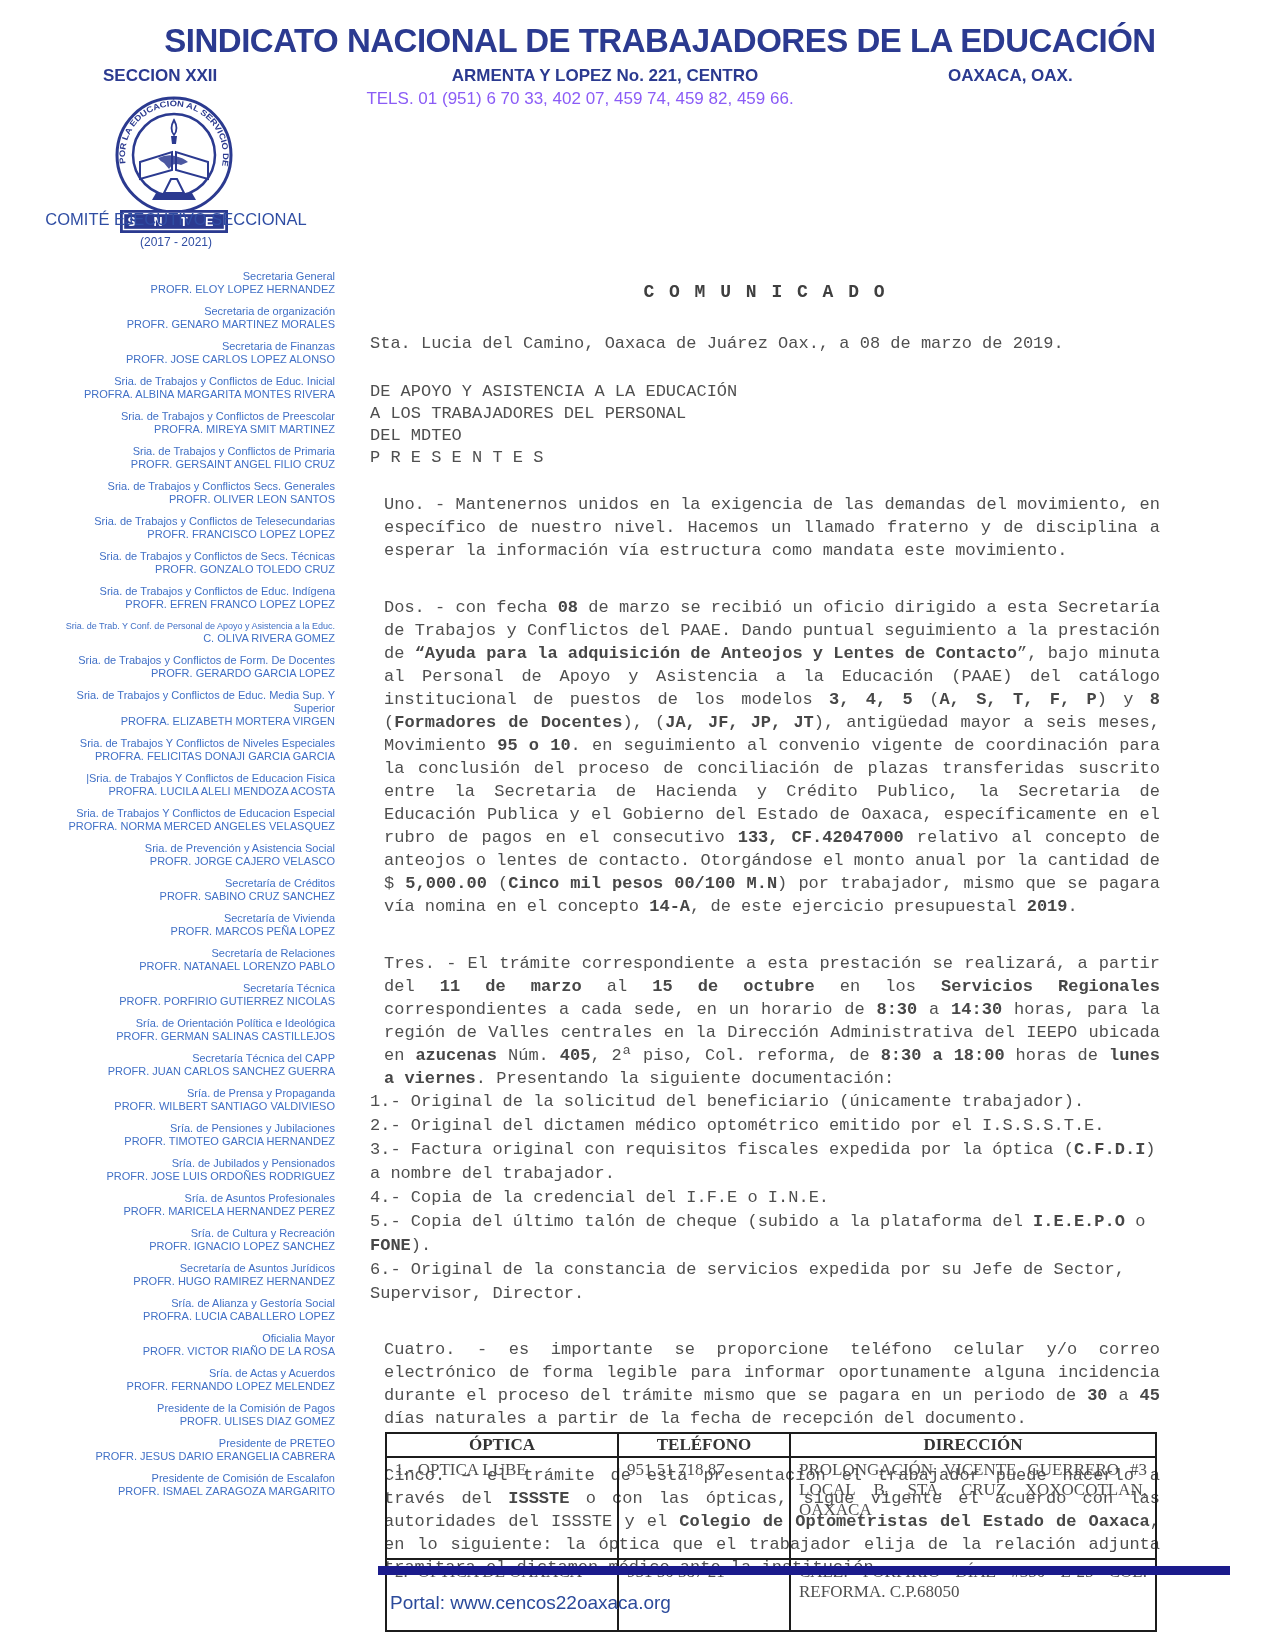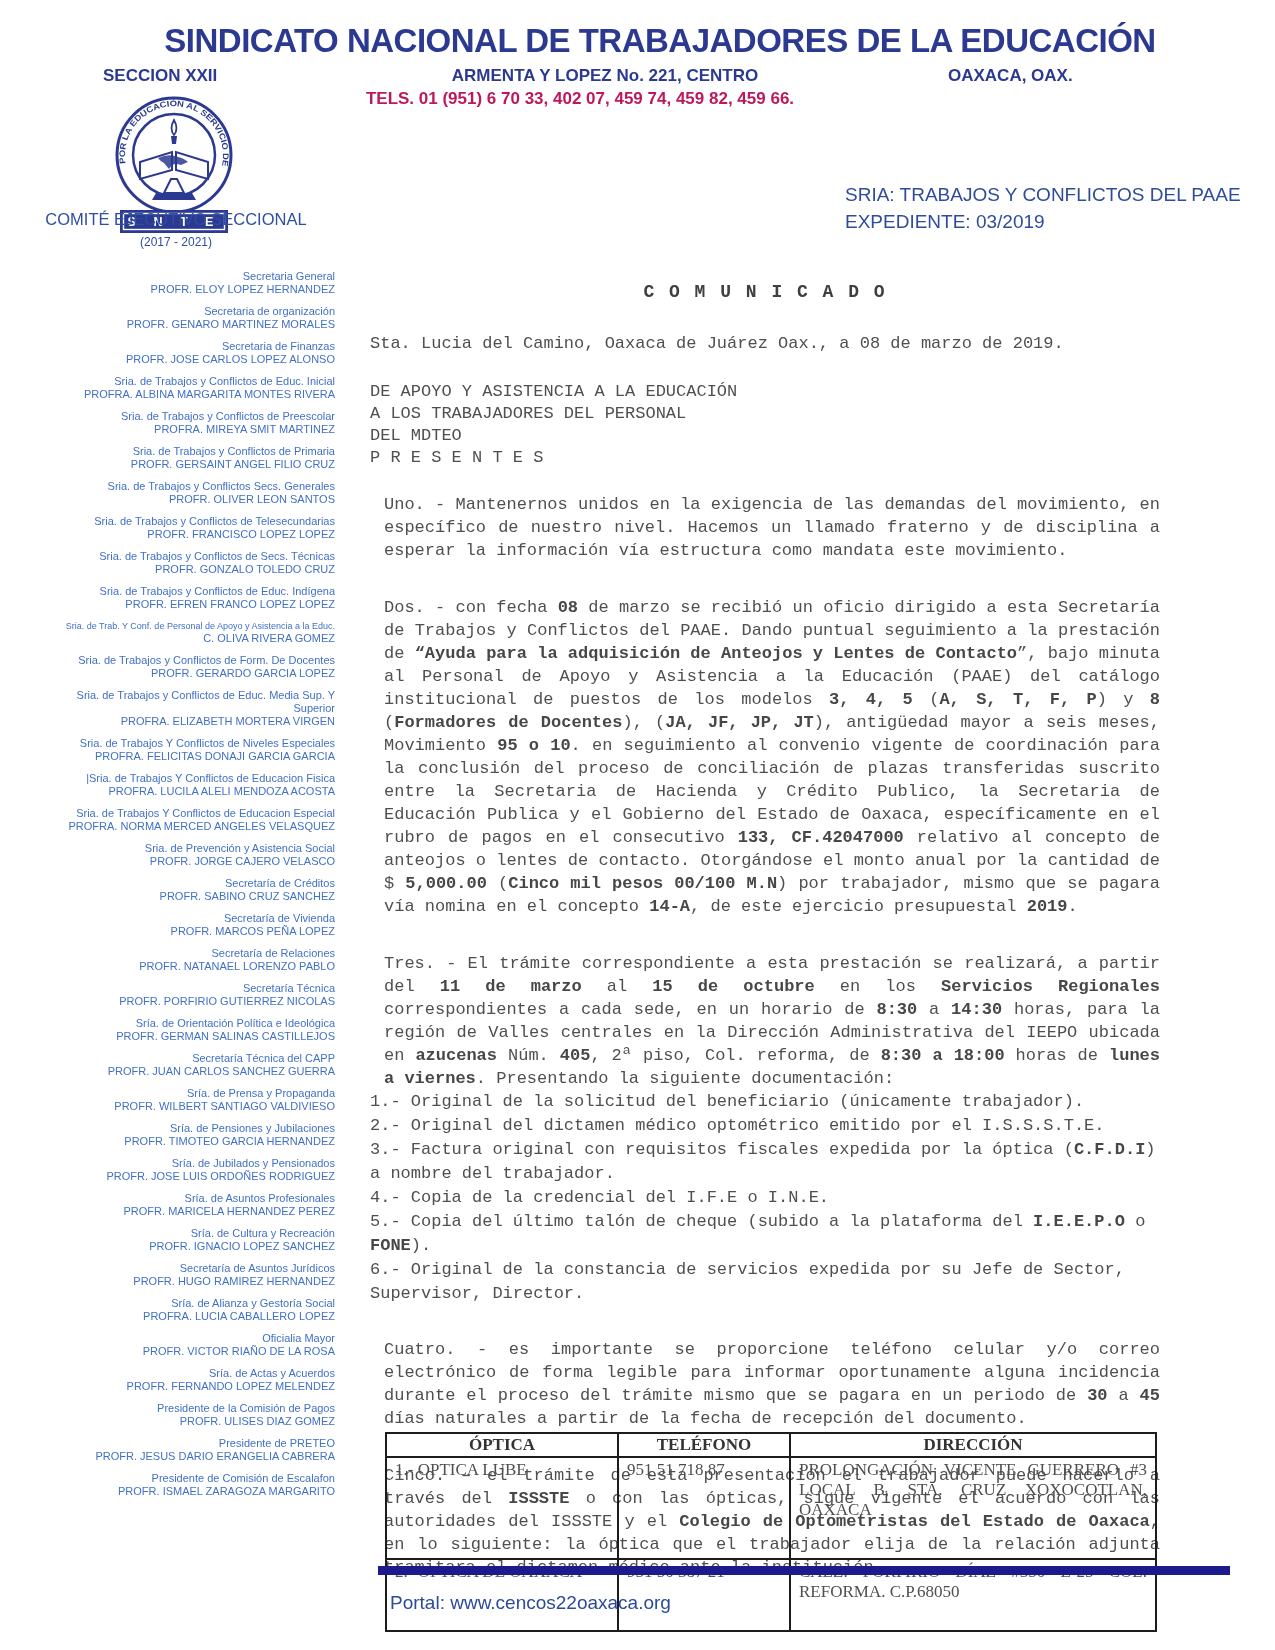--- a/index.html
+++ b/index.html
@@ -6,21 +6,21 @@
   .page{position:relative;width:1275px;height:1650px;background:#ffffff;overflow:hidden;
         font-family:"Liberation Sans",sans-serif;}
   
   .doc-title{position:absolute;top:22px;left:55px;right:10px;text-align:center;
              font-size:33px;font-weight:bold;color:#2b3a90;letter-spacing:-.5px;white-space:nowrap;}
   .hdr-seccion{position:absolute;top:66px;left:103px;font-size:17px;font-weight:bold;color:#2b3a90;}
   .hdr-address{position:absolute;top:66px;left:370px;width:470px;text-align:center;
                font-size:17px;font-weight:bold;color:#2b3a90;}
   .hdr-city{position:absolute;top:66px;left:948px;font-size:17px;font-weight:bold;color:#2b3a90;}
   .hdr-tels{position:absolute;top:89px;left:345px;width:470px;text-align:center;
-            font-size:17px;font-weight:bold;color:#be185d;}
+            font-size:17px;font-weight:normal;color:#8b5cf6;}
   .sria-block{position:absolute;top:181px;left:845px;font-size:19px;line-height:27px;color:#2e4c9e;}
   .comite-block{position:absolute;top:208px;left:42px;width:268px;text-align:center;color:#2f4da3;}
   .comite-block .l1{font-size:16.5px;line-height:22px;}
   .comite-block .l2{font-size:12px;line-height:24px;}
   
   .logo-block{position:absolute;top:92px;left:108px;width:132px;height:150px;}
   
   .sidebar{position:absolute;top:270px;left:55px;width:280px;text-align:right;color:#4170c6;}
   .member{margin-bottom:9px;}
   .member .role{font-size:11px;line-height:13px;}
@@ -60,24 +60,20 @@
 <body>
 
 <div class="page">
 
   <div class="doc-title">SINDICATO NACIONAL DE TRABAJADORES DE LA EDUCACIÓN</div>
   <div class="hdr-seccion">SECCION XXII</div>
   <div class="hdr-address">ARMENTA Y LOPEZ No. 221, CENTRO</div>
   <div class="hdr-city">OAXACA, OAX.</div>
   <div class="hdr-tels">TELS. 01 (951) 6 70 33, 402 07, 459 74, 459 82, 459 66.</div>
 
-  <div class="sria-block">
-    <div>SRIA: TRABAJOS Y CONFLICTOS DEL PAAE</div>
-    <div>EXPEDIENTE: 03/2019</div>
-  </div>
 
   <div class="logo-block">
     <svg viewBox="0 0 132 150" width="132" height="150">
       <defs>
         <path id="mottoPath" d="M 17.7,71.5 A 49,49 0 1 1 114.3,71.5" fill="none"></path>
       </defs>
       <circle cx="66" cy="63" r="57" fill="#ffffff" stroke="#2b3a90" stroke-width="3"></circle>
       <circle cx="66" cy="63" r="41" fill="#ffffff" stroke="#2b3a90" stroke-width="2.5"></circle>
       <text font-size="8.2" font-weight="bold" fill="#2b3a90" font-family="Liberation Sans, sans-serif">
         <textPath href="#mottoPath" startOffset="0" textLength="220" lengthAdjust="spacingAndGlyphs">POR LA EDUCACIÓN AL SERVICIO DEL PUEBLO</textPath>

